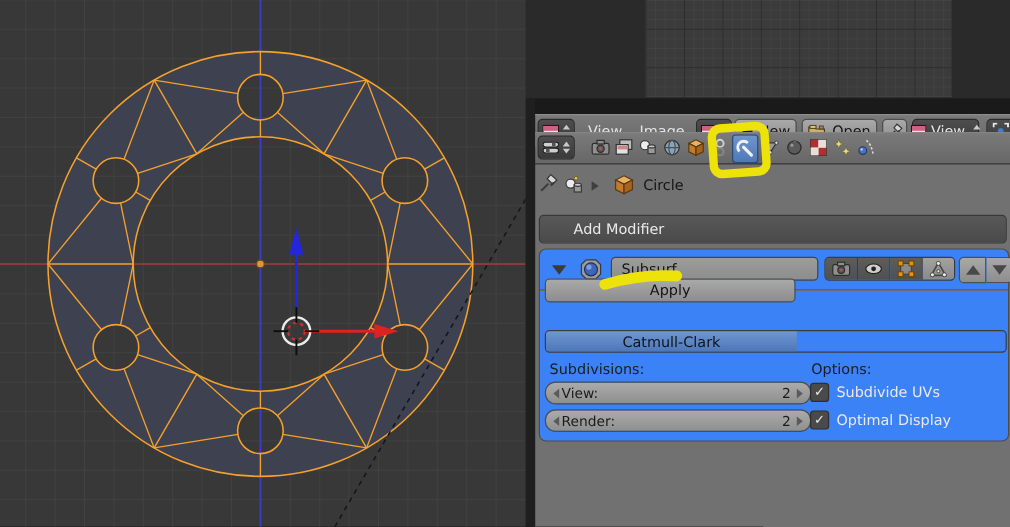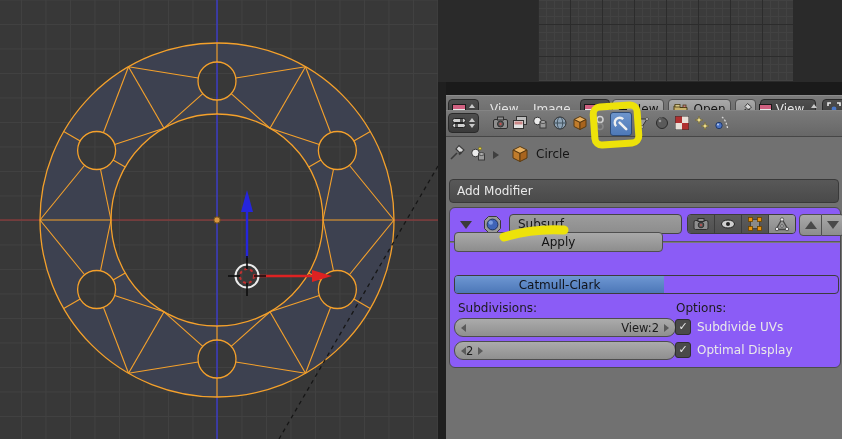--- a/index.html
+++ b/index.html
@@ -46,39 +46,39 @@
   .tabs{left:44px;top:2px;height:22px;display:flex;position:absolute;}
   .tab{width:20px;height:22px;display:flex;align-items:center;justify-content:center;border-radius:3px;}
   .tab.active{background:linear-gradient(#6e95cc,#4e79b8);border:1px solid #2e4a74;}
 
   
   .crumb-arrow{width:0;height:0;border-top:4px solid transparent;border-bottom:4px solid transparent;border-left:6px solid #3f3f3f;}
   .crumb-text{color:#151515;}
 
   
   .add-bar{left:3px;top:42px;width:390px;height:24px;background:linear-gradient(#585858,#4a4a4a);
-           border:1px solid #393939;border-radius:4px;color:#e9e9e9;display:flex;align-items:center;padding-left:7px;}
-  .mod-box{left:3px;top:70px;width:392px;height:161px;background:#8b5cf6;border:1px solid #4c4c4c;border-radius:6px;}
+           border:1px solid #393939;border-radius:4px;color:#e9e9e9;display:flex;align-items:center;padding-left:28px;}
+  .mod-box{left:3px;top:70px;width:392px;height:161px;background:#3b82f6;border:1px solid #4c4c4c;border-radius:6px;}
   .mod-head{position:absolute;left:0;top:0;width:100%;height:33px;border-bottom:1px solid #5a5a5a;box-shadow:0 1px 0 #7a7a7a;}
   .tri-down{width:0;height:0;border-left:6px solid transparent;border-right:6px solid transparent;border-top:8px solid #3b3b3b;}
   .name-field{background:linear-gradient(#9c9c9c,#8d8d8d);border:1px solid #454545;border-radius:4px;
               color:#161616;display:flex;align-items:center;padding-left:8px;}
   .tgl-group{display:flex;border:1px solid #3c3c3c;border-radius:4px;overflow:hidden;}
   .tgl{width:26px;height:18px;display:flex;align-items:center;justify-content:center;border-right:1px solid #3c3c3c;}
   .tgl:last-child{border-right:none;}
   .tgl.on{background:linear-gradient(#5d5d5d,#505050);}
   .tgl.off{background:linear-gradient(#a2a2a2,#8a8a8a);}
   .seg{display:flex;border:1px solid #3c3c3c;border-radius:4px;overflow:hidden;}
   .seg .opt{height:17px;display:flex;align-items:center;justify-content:center;}
   .seg .sel{background:linear-gradient(#6e97d2,#4c77b8);color:#10131a;text-align:right;}
   .seg .uns{background:#3d3d3d;color:#e6e6e6;}
 
   .num-slider{position:absolute;height:17px;border-radius:9px;background:linear-gradient(#ababab,#8f8f8f);
               border:1px solid #4d4d4d;display:flex;align-items:center;padding:0 6px;color:#1b1b1b;font-size:11.5px;}
-  .num-slider .lab{flex:1;margin-left:2px;text-align:right;}
+  .num-slider .lab{flex:1;margin-left:2px;}
   .sl-arr-l{width:0;height:0;border-top:4px solid transparent;border-bottom:4px solid transparent;border-right:5px solid #5a5a5a;}
   .sl-arr-r{width:0;height:0;border-top:4px solid transparent;border-bottom:4px solid transparent;border-left:5px solid #5a5a5a;}
 
   .cb{position:absolute;width:14px;height:14px;background:#4a4a4a;border:1px solid #2f2f2f;border-radius:3px;
       color:#e8e8e8;font-size:11px;line-height:13px;text-align:center;}
   .lbl-dark{color:#1c1c1c;}
   .lbl-light{color:#e9e9e9;}
 
   .mini-tri-up{width:0;height:0;border-left:6px solid transparent;border-right:6px solid transparent;border-bottom:8px solid #494949;}
   .mini-tri-dn{width:0;height:0;border-left:6px solid transparent;border-right:6px solid transparent;border-top:8px solid #494949;}
@@ -456,20 +456,21 @@
       <div class="abs lbl-dark" style="left:226px;top:93px">Options:</div>
 
       <div class="num-slider" style="left:4px;top:110px;width:208px">
         <span class="sl-arr-l"></span>
         <span class="lab">View:</span>
         <span>2</span>
         <span class="sl-arr-r" style="margin-left:5px"></span>
       </div>
       <div class="num-slider" style="left:4px;top:133px;width:208px">
         <span class="sl-arr-l"></span>
+        <span class="lab">Render:</span>
         <span>2</span>
         <span class="sl-arr-r" style="margin-left:5px"></span>
       </div>
 
       <div class="cb" style="left:225px;top:111px">✓</div>
       <div class="abs lbl-light" style="left:247px;top:112px">Subdivide UVs</div>
       <div class="cb" style="left:225px;top:134px">✓</div>
       <div class="abs lbl-light" style="left:247px;top:135px">Optimal Display</div>
     </div>
   </div>

